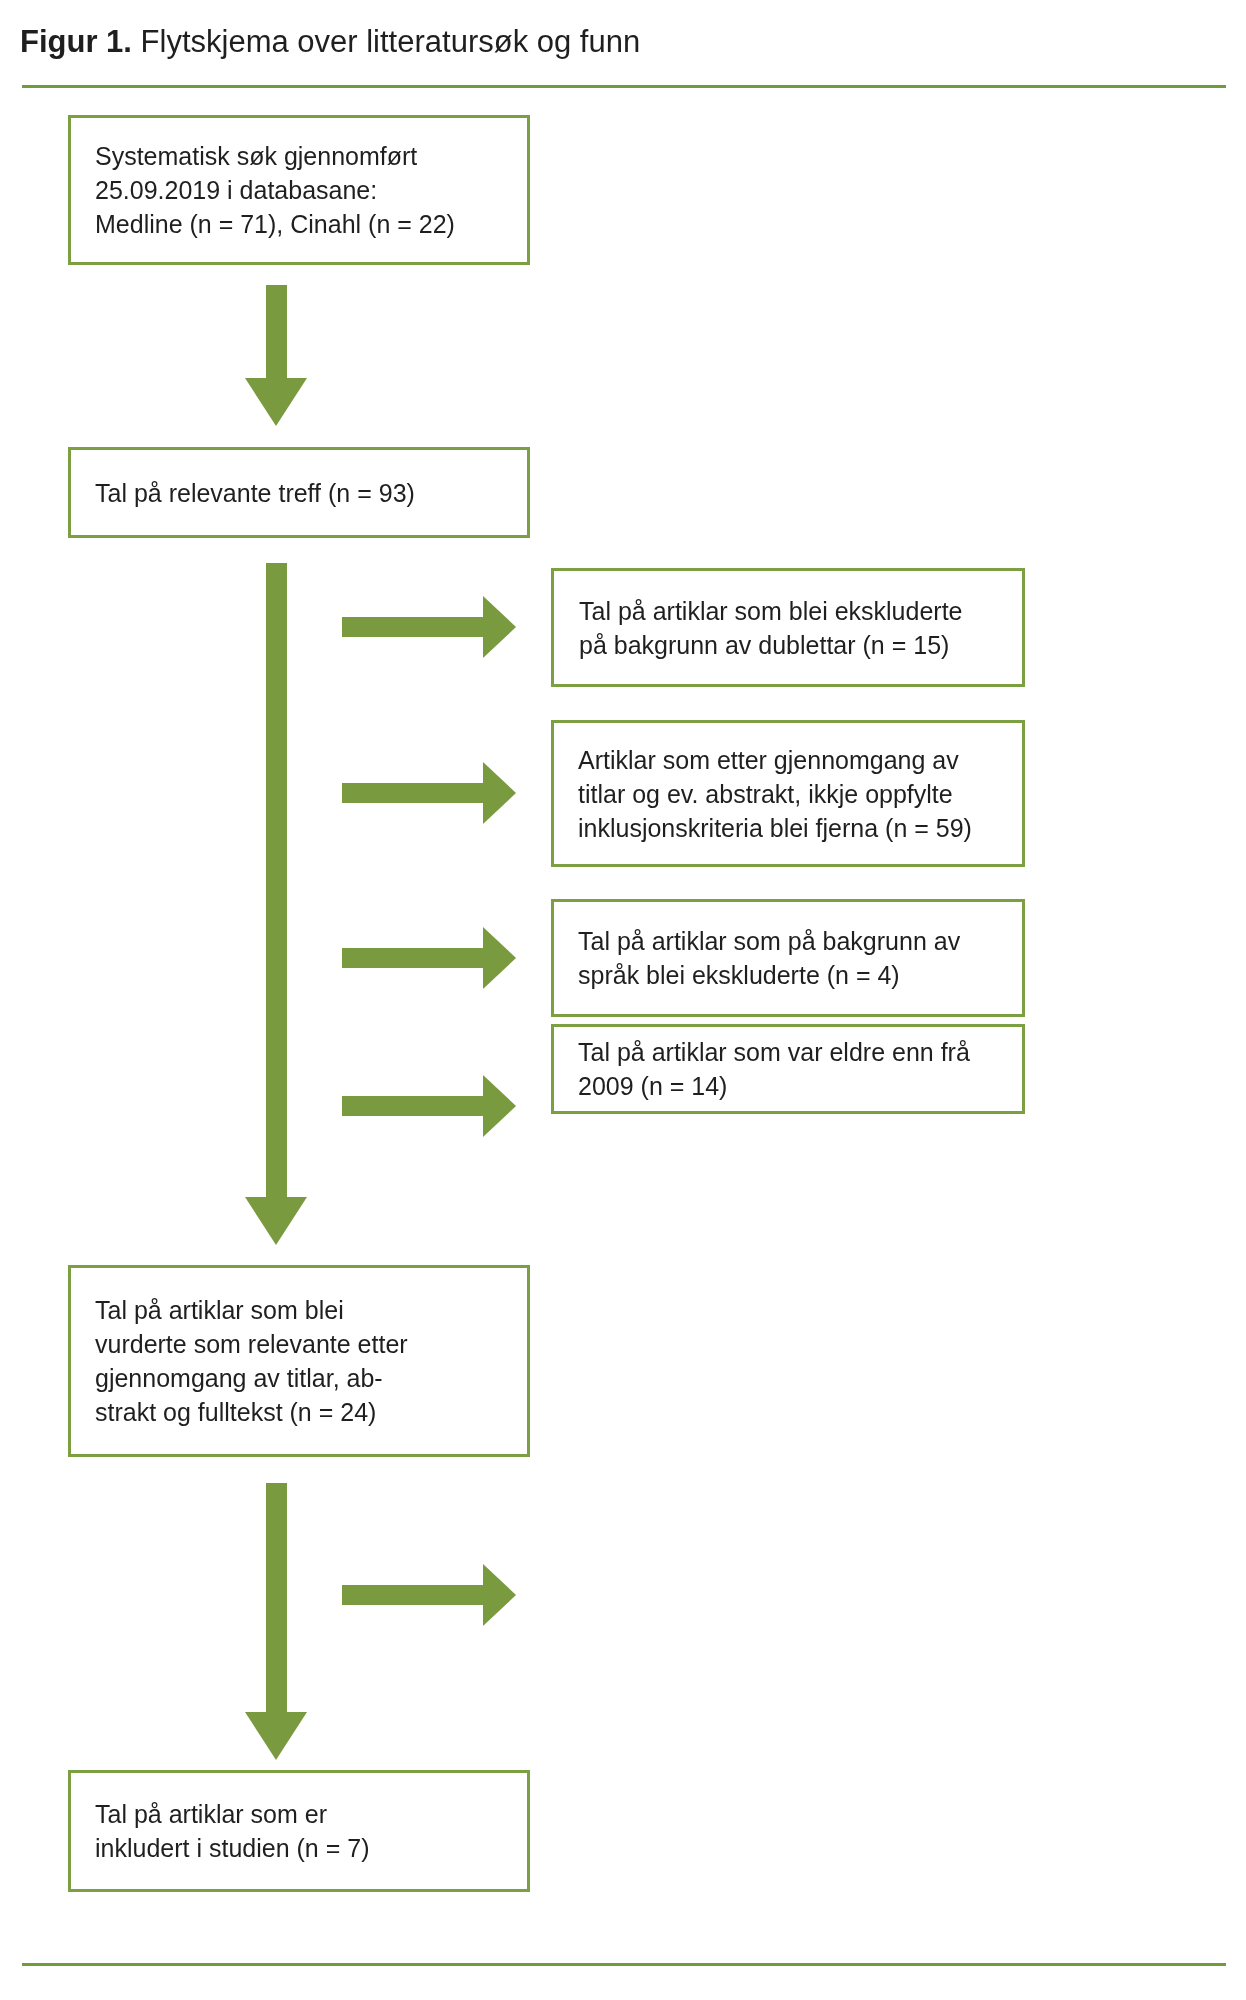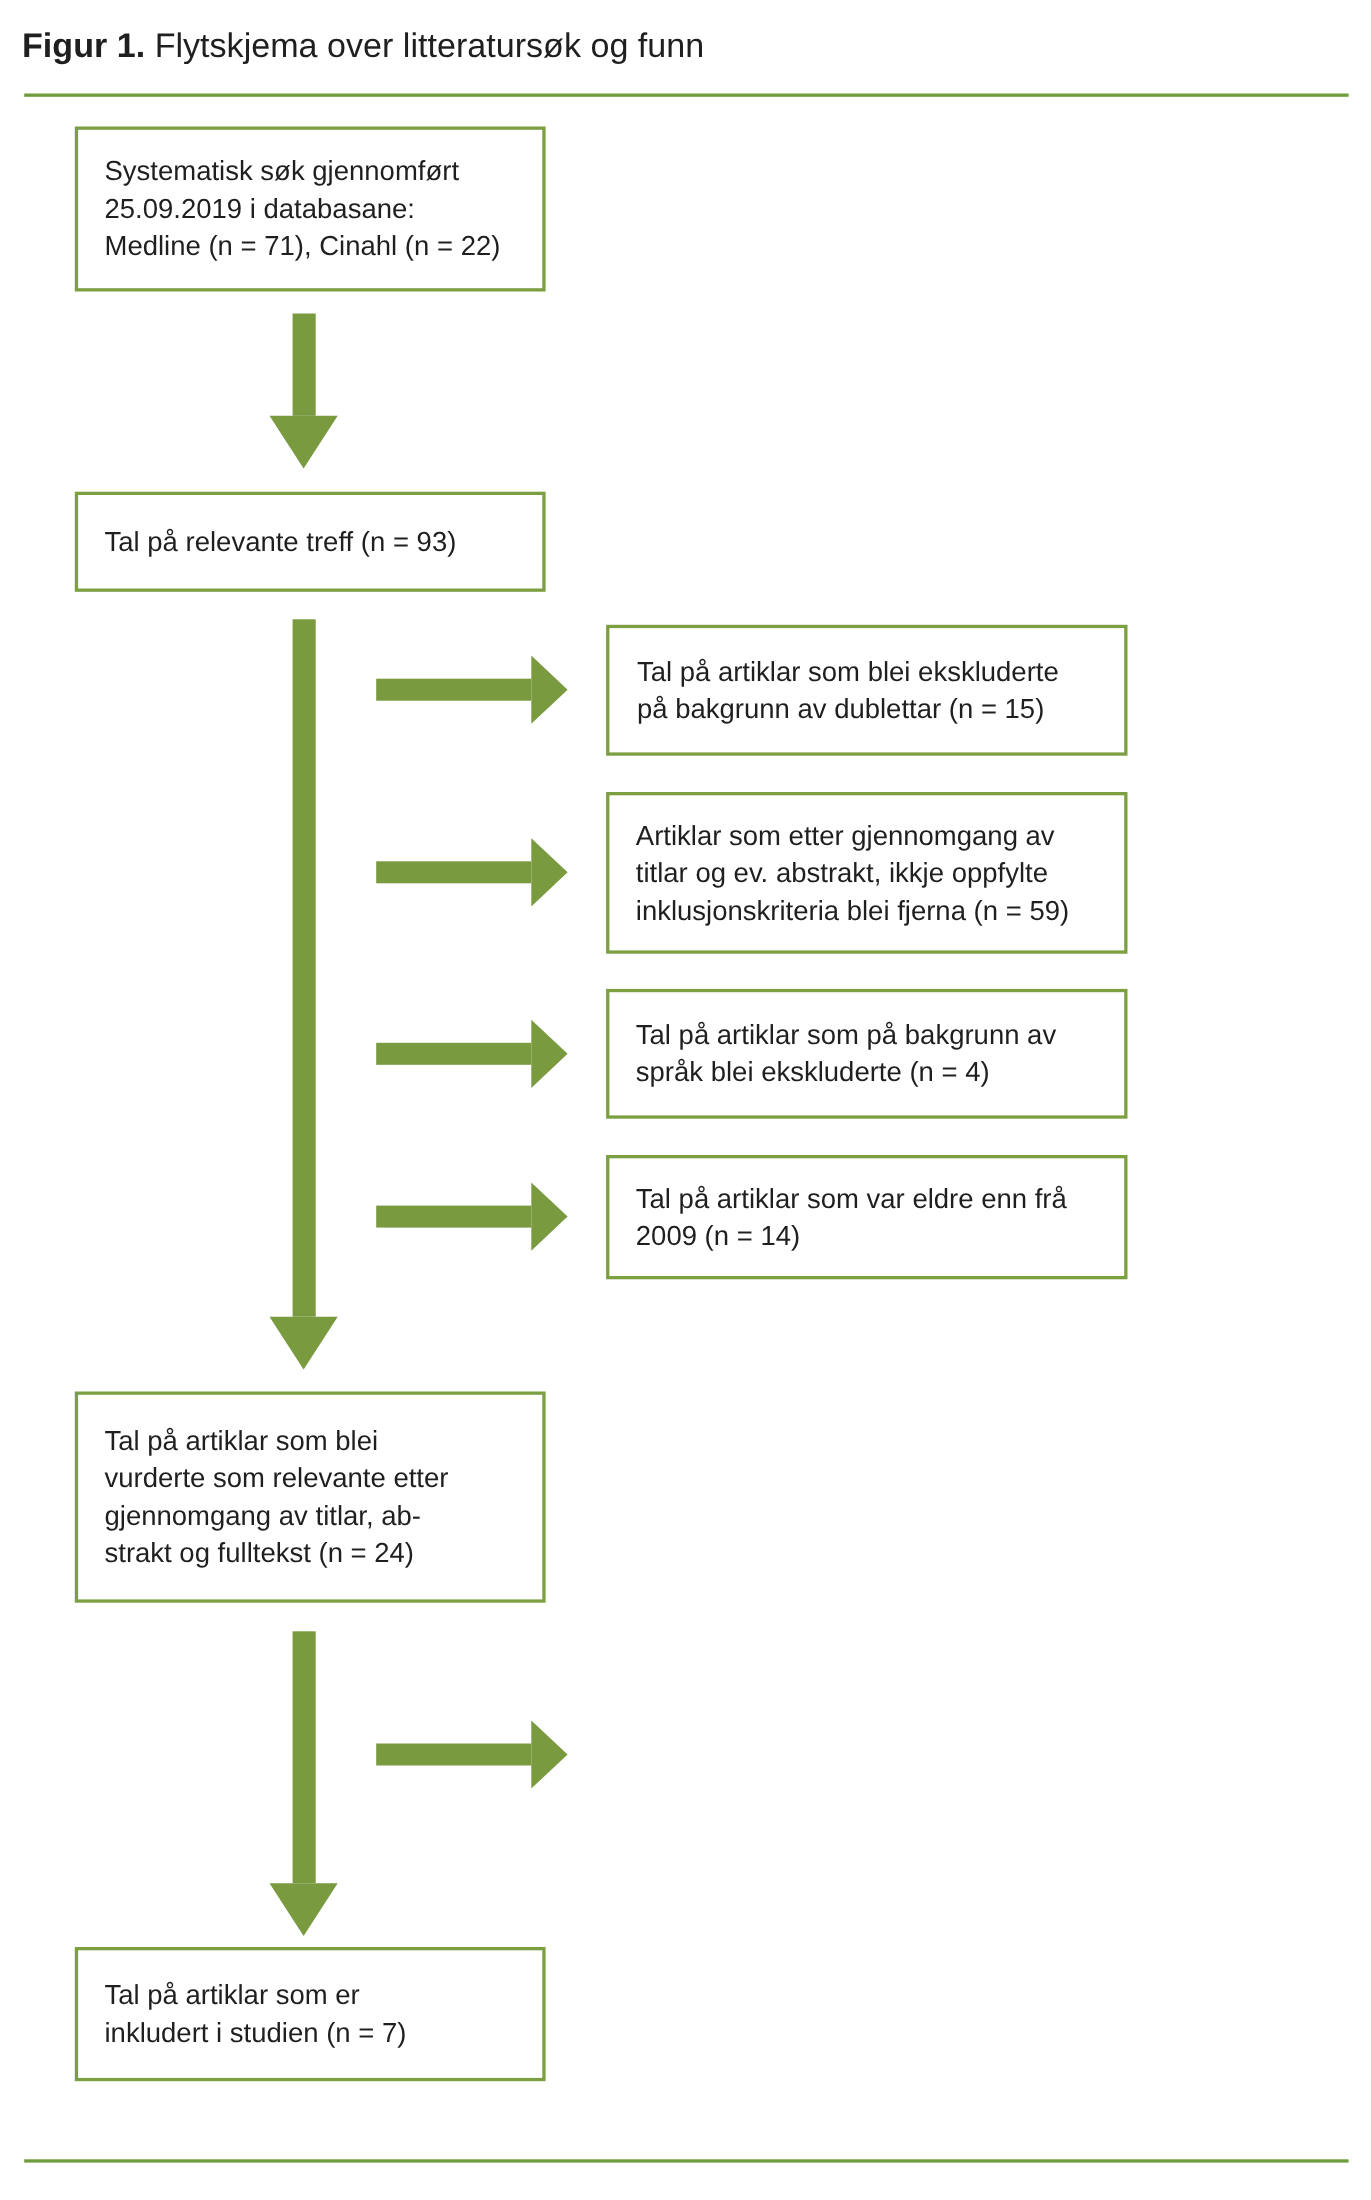--- a/index.html
+++ b/index.html
@@ -40,29 +40,29 @@
     box-sizing: border-box;
     border: 3px solid var(--box-border-green, #7ca041);
     background: var(--background, #ffffff);
     display: flex;
     align-items: center;
     font-size: 25px;
     line-height: 34px;
     white-space: pre-wrap;
     padding: 8px 6px 8px 24px;
   }
-  .box.col-left  { left: 68px;  width: 428px; }
+  .box.col-left  { left: 68px;  width: 462px; }
   .box.col-right { left: 551px; width: 474px; }
 
   .box-search    { top: 115px;  height: 150px; }
   .box-hits      { top: 447px;  height: 91px;  }
   .box-dup       { top: 568px;  height: 119px; padding-left: 25px; }
   .box-title-abs { top: 720px;  height: 147px; }
   .box-lang      { top: 899px;  height: 118px; }
-  .box-year      { top: 1050px; height: 113px; }
+  .box-year      { top: 1024px; height: 90px; }
   .box-relevant  { top: 1265px; height: 192px; }
   .box-fulltext  { top: 1503px; height: 185px; }
   .box-included  { top: 1770px; height: 122px; }
 
   
   .varrow {
     position: absolute;
     left: 245px;
     width: 62px;
     display: flex;

